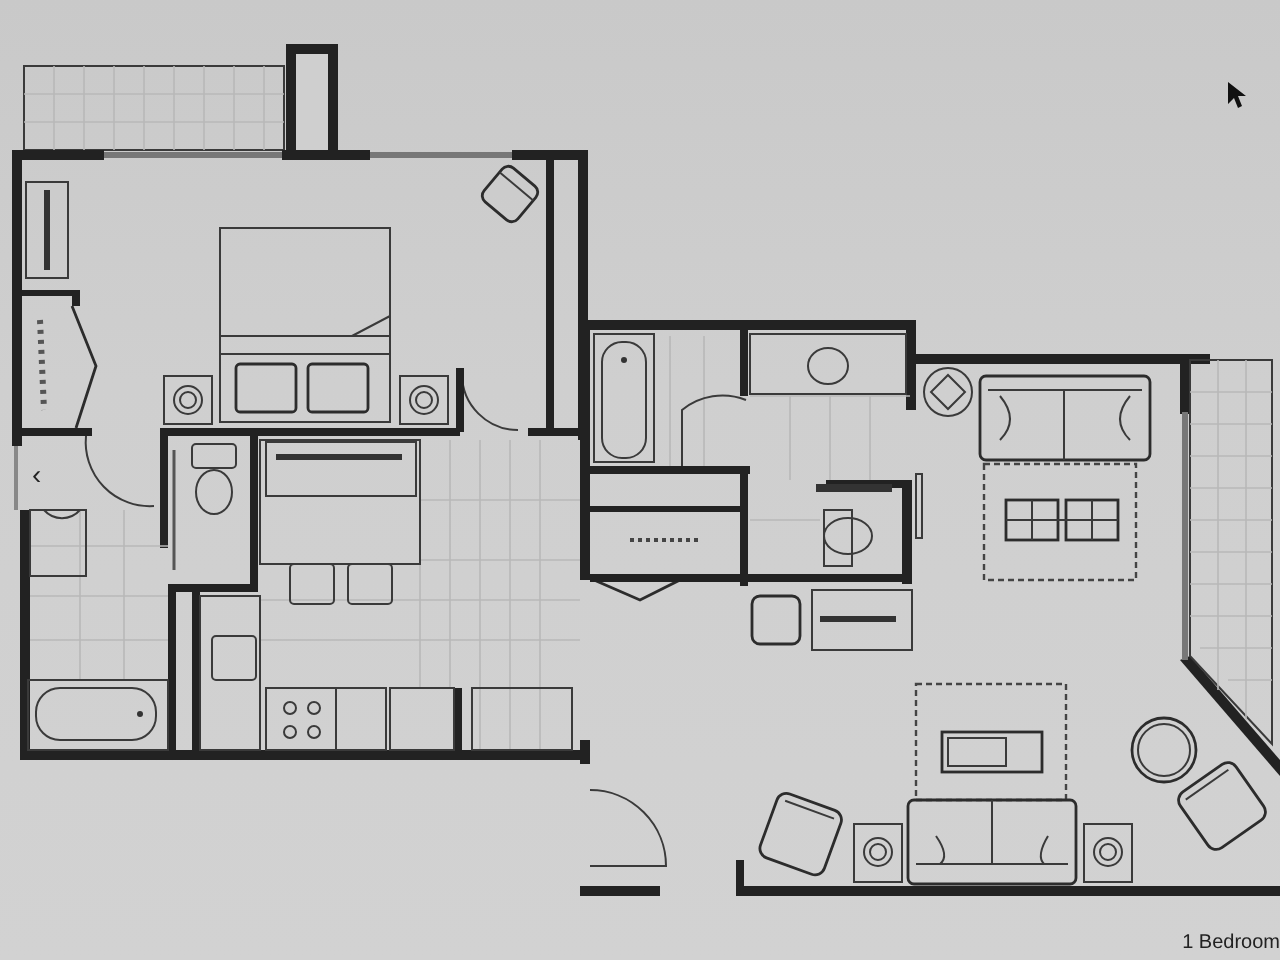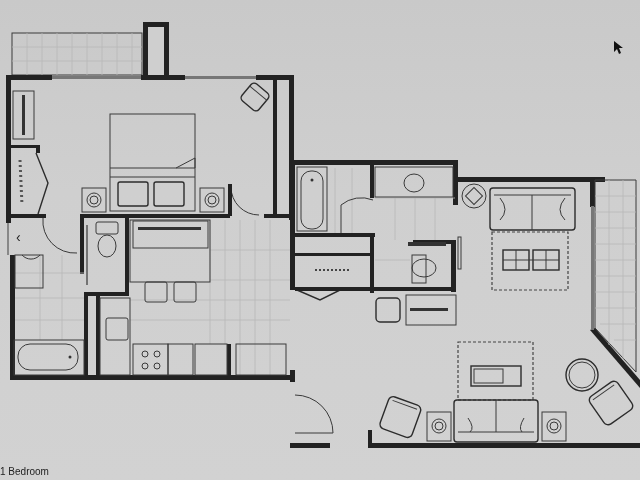--- a/index.html
+++ b/index.html
@@ -9,21 +9,21 @@
       font-family: "Liberation Sans", sans-serif;
       position: relative;
     }
     #plan { position: absolute; left: 0; top: 0; width: 640px; height: 480px; }
     .wall { fill: #222; }
     .thin { fill: none; stroke: #3a3a3a; stroke-width: 1; }
     .thin2 { fill: none; stroke: #2c2c2c; stroke-width: 1.4; }
     .tile { fill: none; stroke: #b8b8b8; stroke-width: 0.8; }
     .dash { fill: none; stroke: #444; stroke-width: 1.2; stroke-dasharray: 3 2; }
     .caption {
-      position: absolute; left: 0; width: 640px; top: 466px; text-align: left;
+      position: absolute; left: 0; width: 640px; top: 466px; text-align: right;
       font-size: 10px; color: #222;
     }
     .cursor {
       position: absolute; left: 614px; top: 41px; width: 10px; height: 14px;
     }
     .back-chevron {
       position: absolute; left: 16px; top: 230px; font-size: 14px; color: #222;
       line-height: 14px;
     }
   </style>

